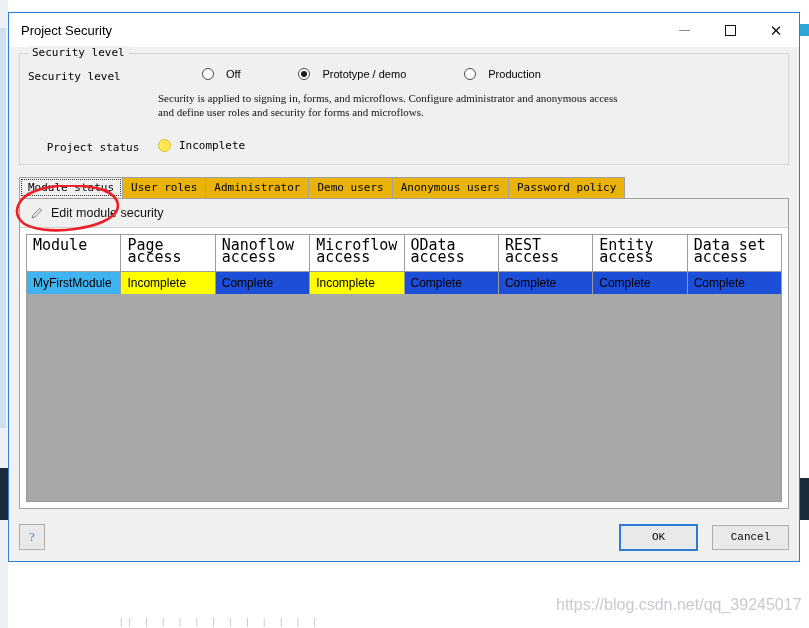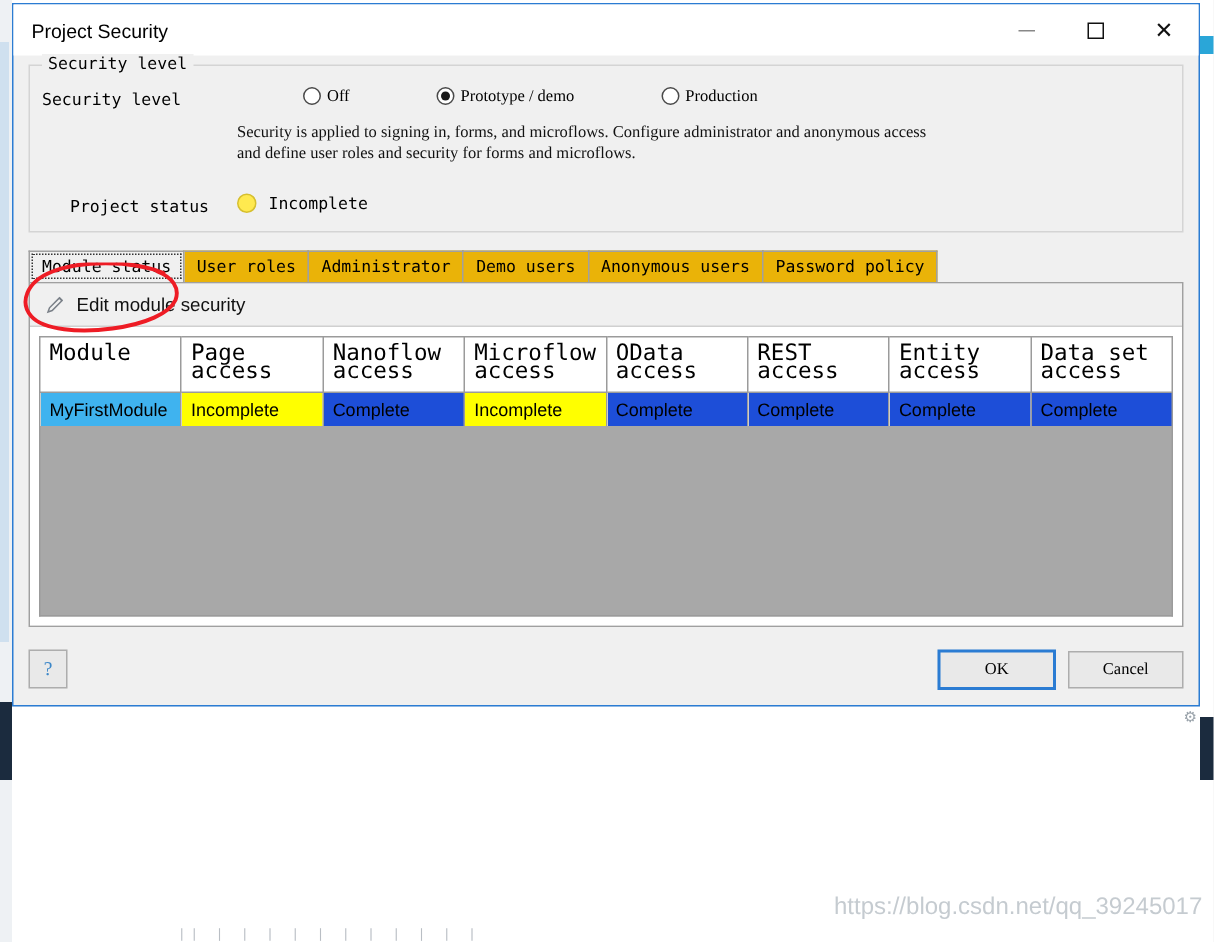--- a/index.html
+++ b/index.html
@@ -44,22 +44,22 @@
     position: absolute; left: 0; bottom: 0; width: 809px; height: 12px;
     overflow: hidden;
     color: #b9bec4; font-size: 9px; line-height: 12px;
     letter-spacing: 6px; white-space: nowrap;
     padding-left: 120px; box-sizing: border-box;
   }
 
   
   #dialog {
     position: absolute;
-    left: 8px; top: 2px;
-    width: 792px; height: 469px;
+    left: 8px; top: 12px;
+    width: 792px; height: 550px;
     background: #f0f0f0;
     border: 1px solid #2b7cd3;
     box-sizing: border-box;
     display: flex; flex-direction: column;
   }
 
   
   .titlebar {
     height: 34px; min-height: 34px;
     background: #ffffff;
@@ -121,22 +121,22 @@
     margin-bottom: 2px;
   }
   .field-label {
     width: 130px; min-width: 130px;
     font-family: "DejaVu Sans Mono", monospace;
     font-size: 11px; color: #000;
     padding-top: 2px;
   }
   .radio-group { display: flex; align-items: center; gap: 14px; }
   .radio-item {
-    display: flex; align-items: center; gap: 4px;
-    font-family: Liberation Serif, serif;
+    display: flex; align-items: center; gap: 12px;
+    font-family: Liberation Sans, sans-serif;
     font-size: 11px; color: #000;
     cursor: default;
     padding-left: 44px;
   }
   .radio-dot {
     width: 12px; height: 12px; border-radius: 50%;
     border: 1px solid #4a4a4a; background: #fff;
     box-sizing: border-box;
     display: flex; align-items: center; justify-content: center;
   }
@@ -287,26 +287,26 @@
     display: flex; align-items: center; justify-content: center;
     cursor: default;
   }
   .help-glyph {
     font-size: 13px; color: #3c87c8;
     font-family: "Liberation Serif", serif;
   }
   .footer-spacer { flex: 1; }
   .dlg-btn {
     width: 75px; height: 23px;
-    font-family: Liberation Serif, serif;
+    font-family: Liberation Mono, monospace;
     font-size: 11px;
     color: #000;
     background: #e9e9e9;
     border: 1px solid #adadad;
-    margin-left: 8px;
+    margin-left: 14px;
     cursor: default;
     display: flex; align-items: center; justify-content: center;
   }
   .dlg-btn.default {
     border: 2px solid #2b7cd3;
     background: #e9e9e9;
   }
 
   
   #annotation {

